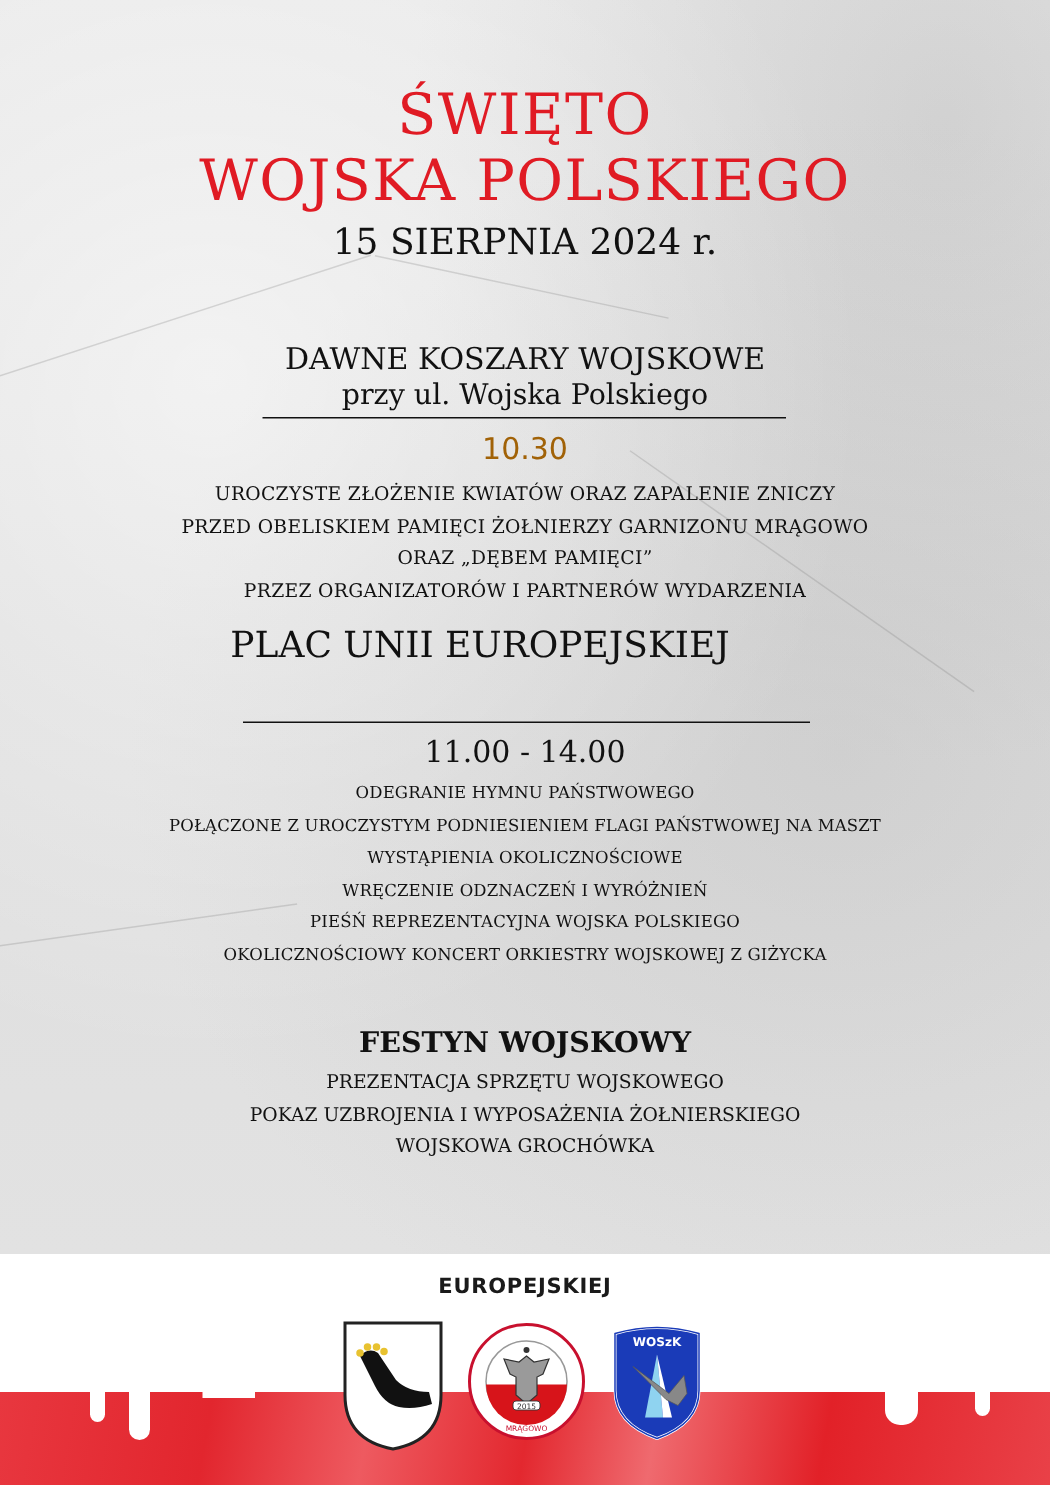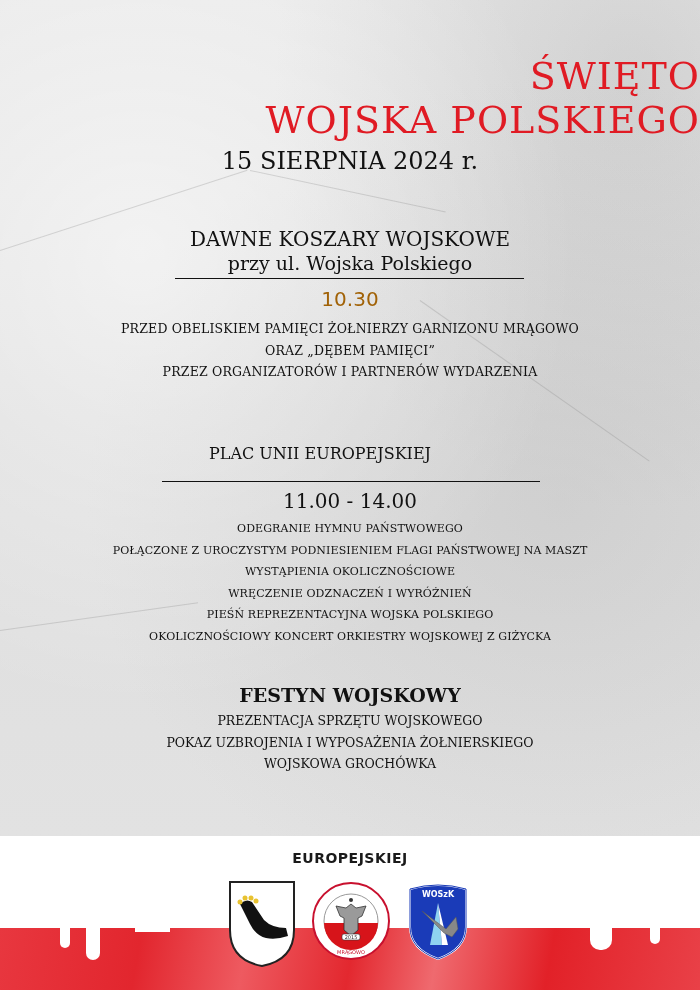--- a/index.html
+++ b/index.html
@@ -16,35 +16,35 @@
       radial-gradient(ellipse at 20% 30%, rgba(255,255,255,0.55) 0%, rgba(255,255,255,0) 55%),
       radial-gradient(ellipse at 80% 60%, rgba(180,180,180,0.35) 0%, rgba(180,180,180,0) 60%),
       radial-gradient(ellipse at 90% 10%, rgba(160,160,160,0.3) 0%, rgba(160,160,160,0) 40%),
       linear-gradient(180deg, #e9e9e9 0%, #dedede 50%, #e2e2e2 100%);
     overflow: hidden;
   }
   .crack { position: absolute; border-top: 1px solid rgba(120,120,120,0.25); transform-origin: left center; }
   .content { position: absolute; left: 0; top: 0; width: 700px; height: 836px; text-align: center; }
 
   .title-line {
-    position: absolute; left: 0; width: 700px; text-align: right;
+    position: absolute; left: 0; width: 700px; text-align: center;
     color: #e01b24; font-family: "DejaVu Serif", serif; font-weight: normal; letter-spacing: 1px;
   }
   .t1 { top: 54px; font-size: 38px; }
   .t2 { top: 98px; font-size: 38px; }
   .date { position: absolute; left: 0; width: 700px; top: 147px; font-size: 24px; color: #111; }
 
   .venue1 { position: absolute; left: 0; width: 700px; top: 227px; font-size: 20px; color: #111; }
   .venue1b { position: absolute; left: 0; width: 700px; top: 252px; font-size: 19px; color: #111; }
   .rule1 { position: absolute; left: 175px; width: 349px; top: 278px; border-top: 1.5px solid #111; }
   .time1 { position: absolute; left: 0; width: 700px; top: 287px; font-size: 20px; color: #a16207; font-family: "DejaVu Sans", sans-serif; }
   .list1 { position: absolute; left: 0; width: 700px; top: 318px; }
   .list1 div { font-size: 12.5px; line-height: 21.6px; color: #111; letter-spacing: 0.2px; }
 
-  .venue2 { position: absolute; left: 0; width: 640px; top: 444px; font-size: 16px; color: #111; }
+  .venue2 { position: absolute; left: 0; width: 640px; top: 416px; font-size: 24px; color: #111; }
   .rule2 { position: absolute; left: 162px; width: 378px; top: 481px; border-top: 1.5px solid #111; }
   .time2 { position: absolute; left: 0; width: 700px; top: 489px; font-size: 20px; color: #111; }
   .list2 { position: absolute; left: 0; width: 700px; top: 518px; }
   .list2 div { font-size: 11px; line-height: 21.6px; color: #111; letter-spacing: 0.1px; }
 
   .fest-title { position: absolute; left: 0; width: 700px; top: 684px; font-size: 19px; color: #111; font-weight: bold; }
   .list3 { position: absolute; left: 0; width: 700px; top: 710px; }
   .list3 div { font-size: 12.5px; line-height: 21.6px; color: #111; }
 
   .footer {
@@ -75,20 +75,21 @@
 <div class="content">
   <div class="title-line t1">ŚWIĘTO</div>
   <div class="title-line t2">WOJSKA POLSKIEGO</div>
   <div class="date">15 SIERPNIA 2024 r.</div>
 
   <div class="venue1">DAWNE KOSZARY WOJSKOWE</div>
   <div class="venue1b">przy ul. Wojska Polskiego</div>
   <div class="rule1"></div>
   <div class="time1">10.30</div>
   <div class="list1">
+    <div>UROCZYSTE ZŁOŻENIE KWIATÓW ORAZ ZAPALENIE ZNICZY</div>
     <div>PRZED OBELISKIEM PAMIĘCI ŻOŁNIERZY GARNIZONU MRĄGOWO</div>
     <div>ORAZ „DĘBEM PAMIĘCI”</div>
     <div>PRZEZ ORGANIZATORÓW I PARTNERÓW WYDARZENIA</div>
   </div>
 
   <div class="venue2">PLAC UNII EUROPEJSKIEJ</div>
   <div class="rule2"></div>
   <div class="time2">11.00 - 14.00</div>
   <div class="list2">
     <div>ODEGRANIE HYMNU PAŃSTWOWEGO</div>

